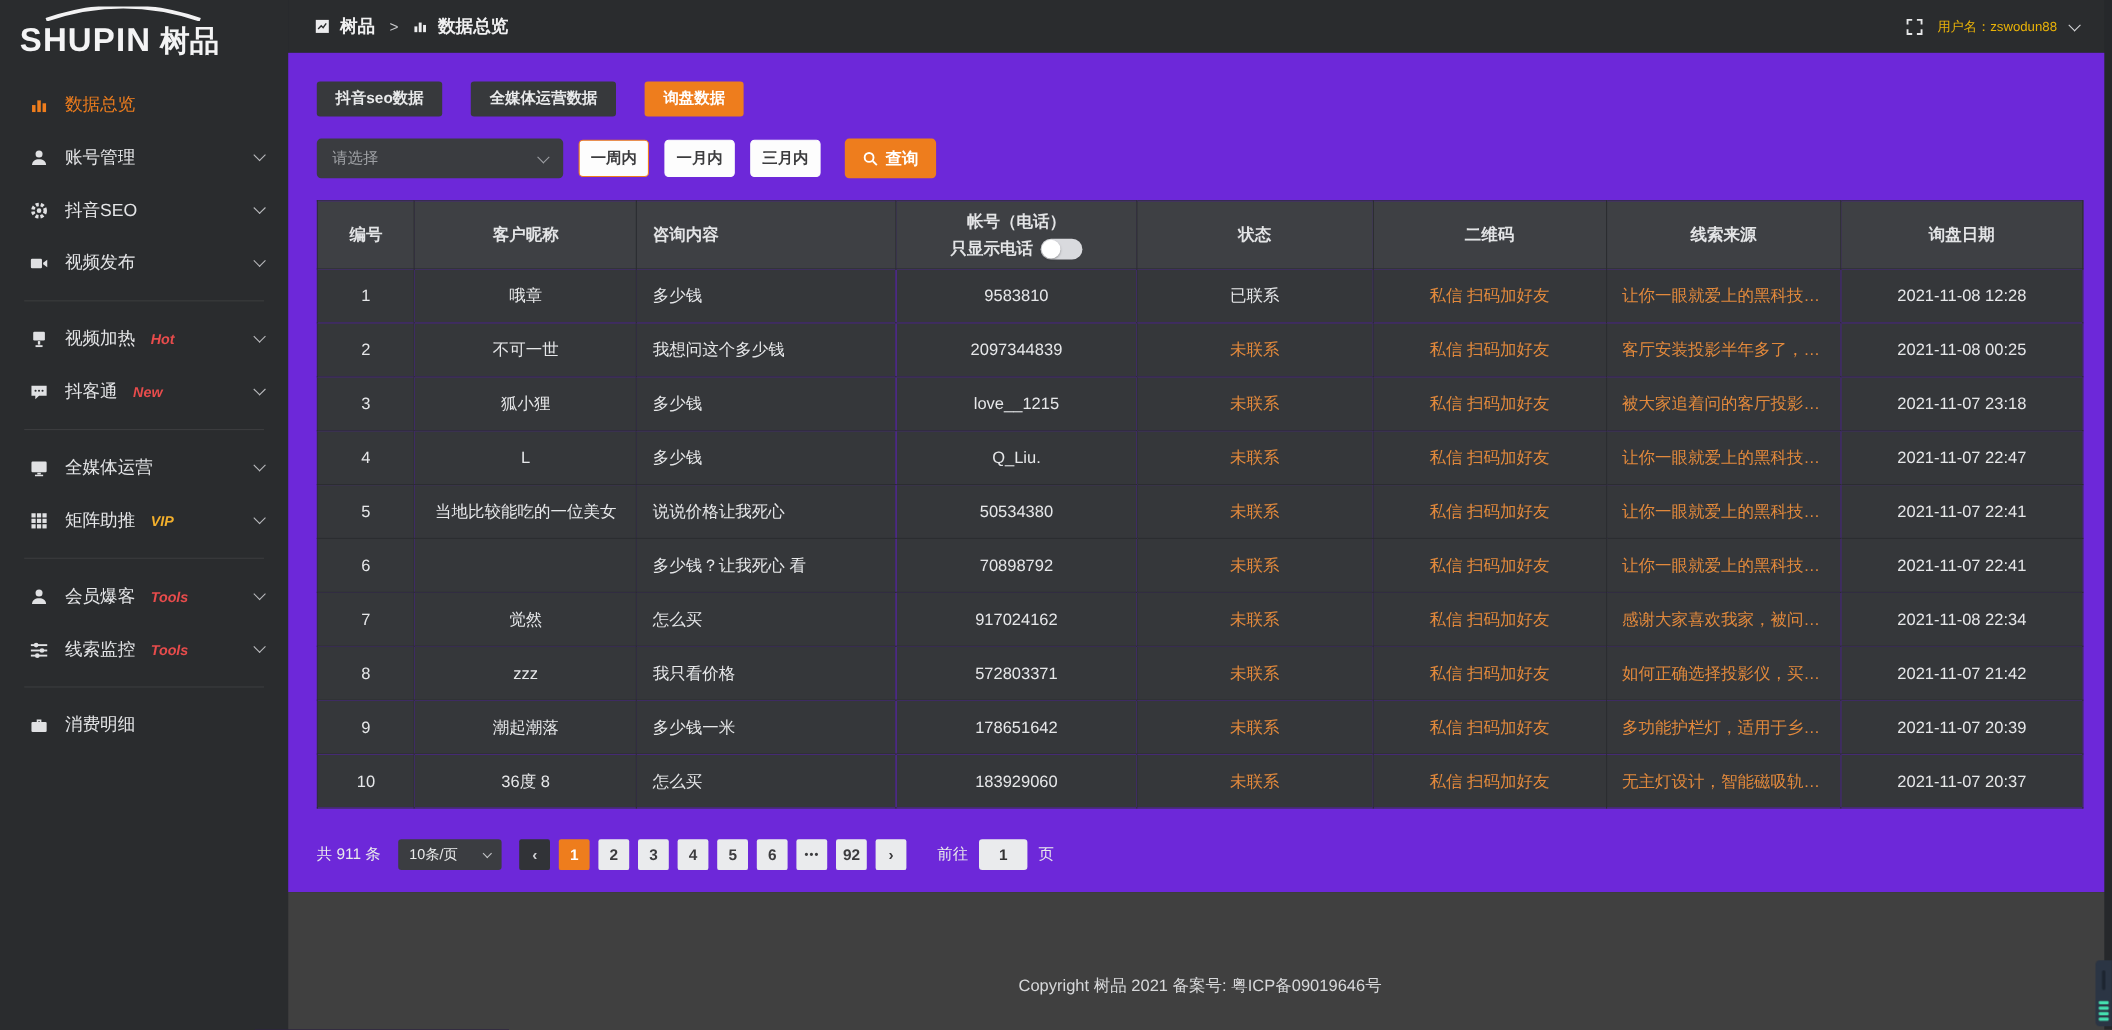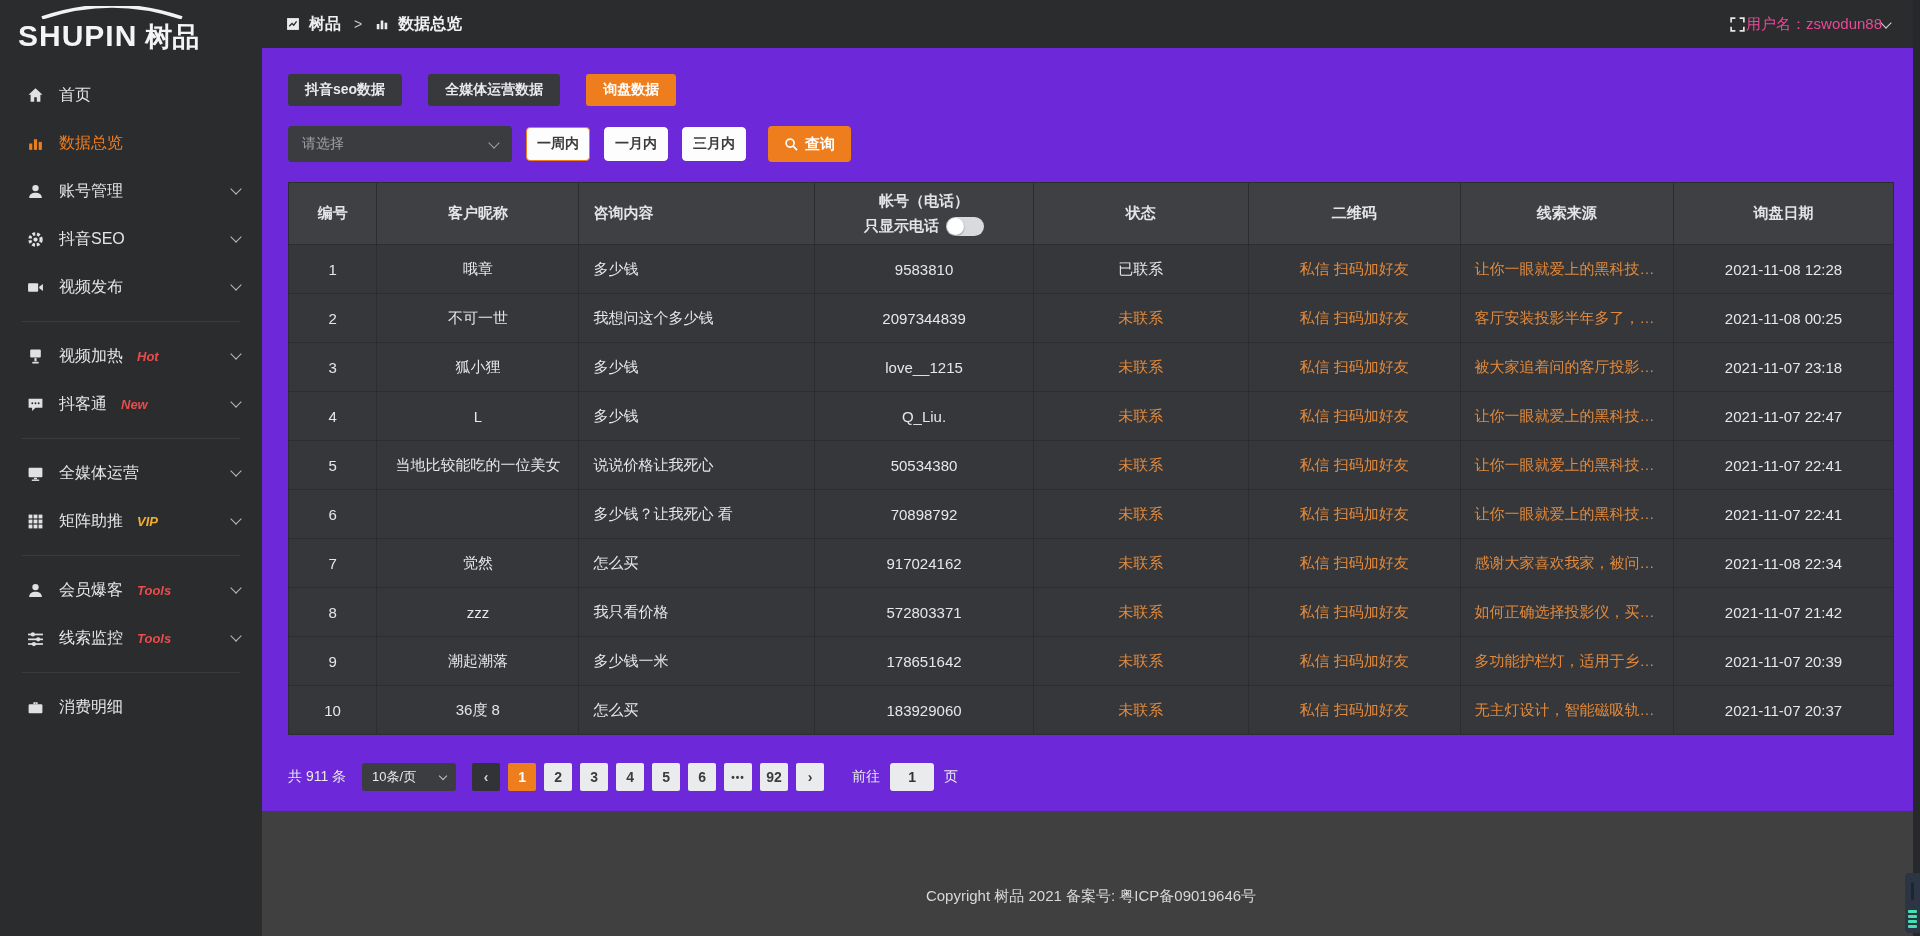--- a/index.html
+++ b/index.html
@@ -29,21 +29,21 @@
   .q-badge { width:16px; height:16px; border-radius:50%; background:#dcdde0; color:#2a2c2e;
     font-weight:bold; font-size:12px; display:flex; align-items:center; justify-content:center; }
   .q-badge::after { content:"?"; }
 
   
   .main { flex:1; display:flex; flex-direction:column; height:936px; }
   .topbar { height:48px; flex:0 0 48px; background:#2a2c2e; display:flex; align-items:center;
     justify-content:space-between; padding:0 30px 0 24px; }
   .breadcrumb { display:flex; align-items:center; gap:9px; color:#f0f0f1; font-size:16px; font-weight:bold; }
   .breadcrumb .sep { color:#c9cacc; font-weight:normal; font-size:14px; padding:0 4px; }
-  .user-area { display:flex; align-items:center; color:#ec4899; font-size:15px; }
+  .user-area { display:flex; align-items:center; gap:12px; color:#eab308; font-size:12px; }
   .user-area .chev { margin:0 0 2px 0; border-color:#d6d7d9; }
 
   .content { background:#6d28d9; padding:26px 26px 0 26px; flex:0 0 auto; }
 
   .tabs { display:flex; gap:26px; }
   .tab { height:32px; padding:0 17px; background:#37393c; color:#e9eaeb; font-size:14px; font-weight:bold;
     border-radius:3px; display:flex; align-items:center; cursor:pointer; }
   .tab.active { background:#ee7d1d; color:#fff; }
 
   .filters { margin-top:20px; display:flex; align-items:center; }
@@ -101,28 +101,20 @@
     <div class="logo">
       <svg class="logo-arc" width="160" height="13">
         <path d="M10 12 Q80 -12 150 12" stroke="#f2f2f3" stroke-width="3.5" fill="none"></path>
       </svg>
       <div class="logo-row">
         <span class="logo-en">SHUPIN</span>
         <span class="logo-cn">树品</span>
       </div>
     </div>
     <nav>
-      <div class="nav-item">
-        <span class="nicon">
-          <svg width="17" height="17" viewBox="0 0 16 16">
-              <path d="M8 1.2 1.4 7.3h2v6.5h3.4V9.6h2.4v4.2h3.4V7.3h2z" fill="#e0e1e3"></path>
-            </svg>
-        </span>
-        <span>首页</span>
-      </div>
       <div class="nav-item active">
         <span class="nicon">
           <svg width="17" height="17" viewBox="0 0 16 16">
               <g fill="#ee7d1d">
                 <rect x="2" y="8" width="3" height="6"></rect>
                 <rect x="6.5" y="4" width="3" height="10"></rect>
                 <rect x="11" y="6.5" width="3" height="7.5"></rect>
               </g>
             </svg>
         </span>

